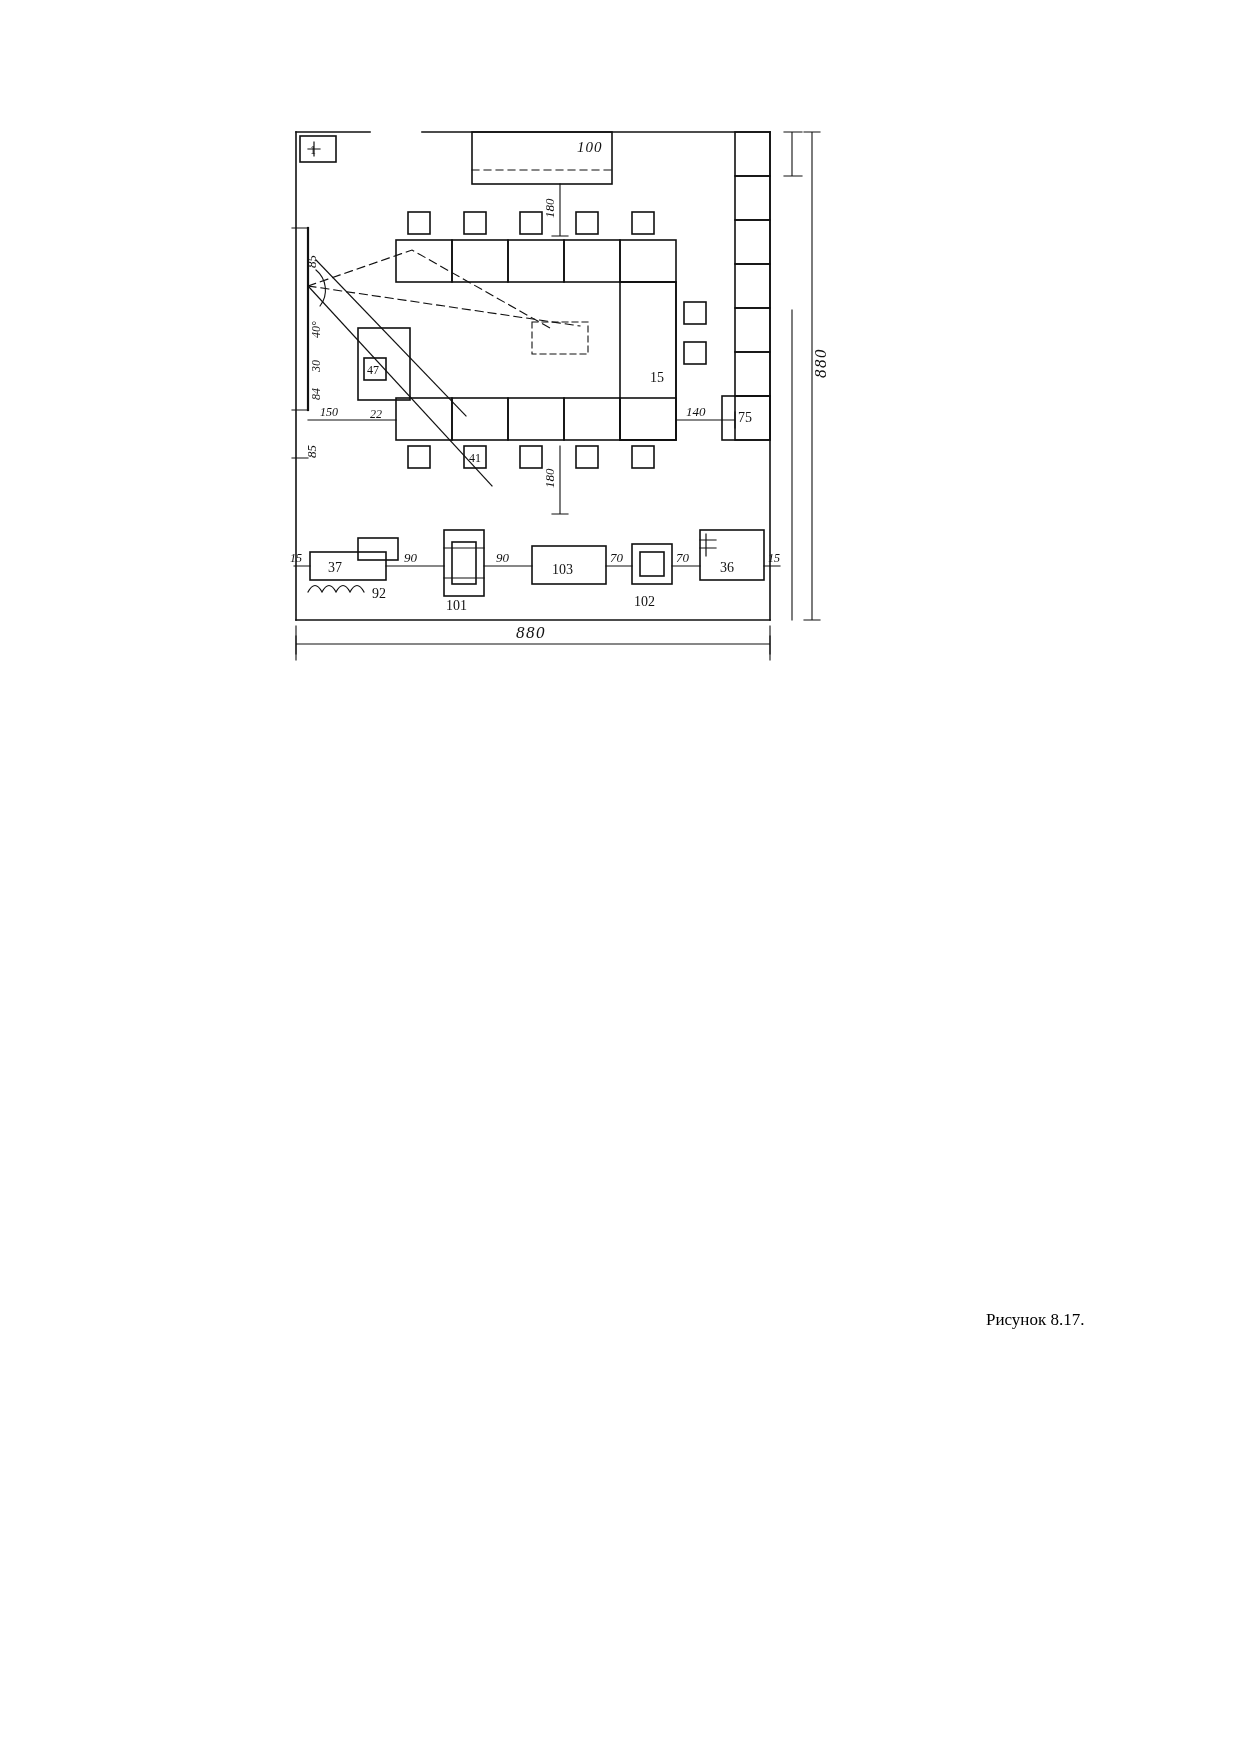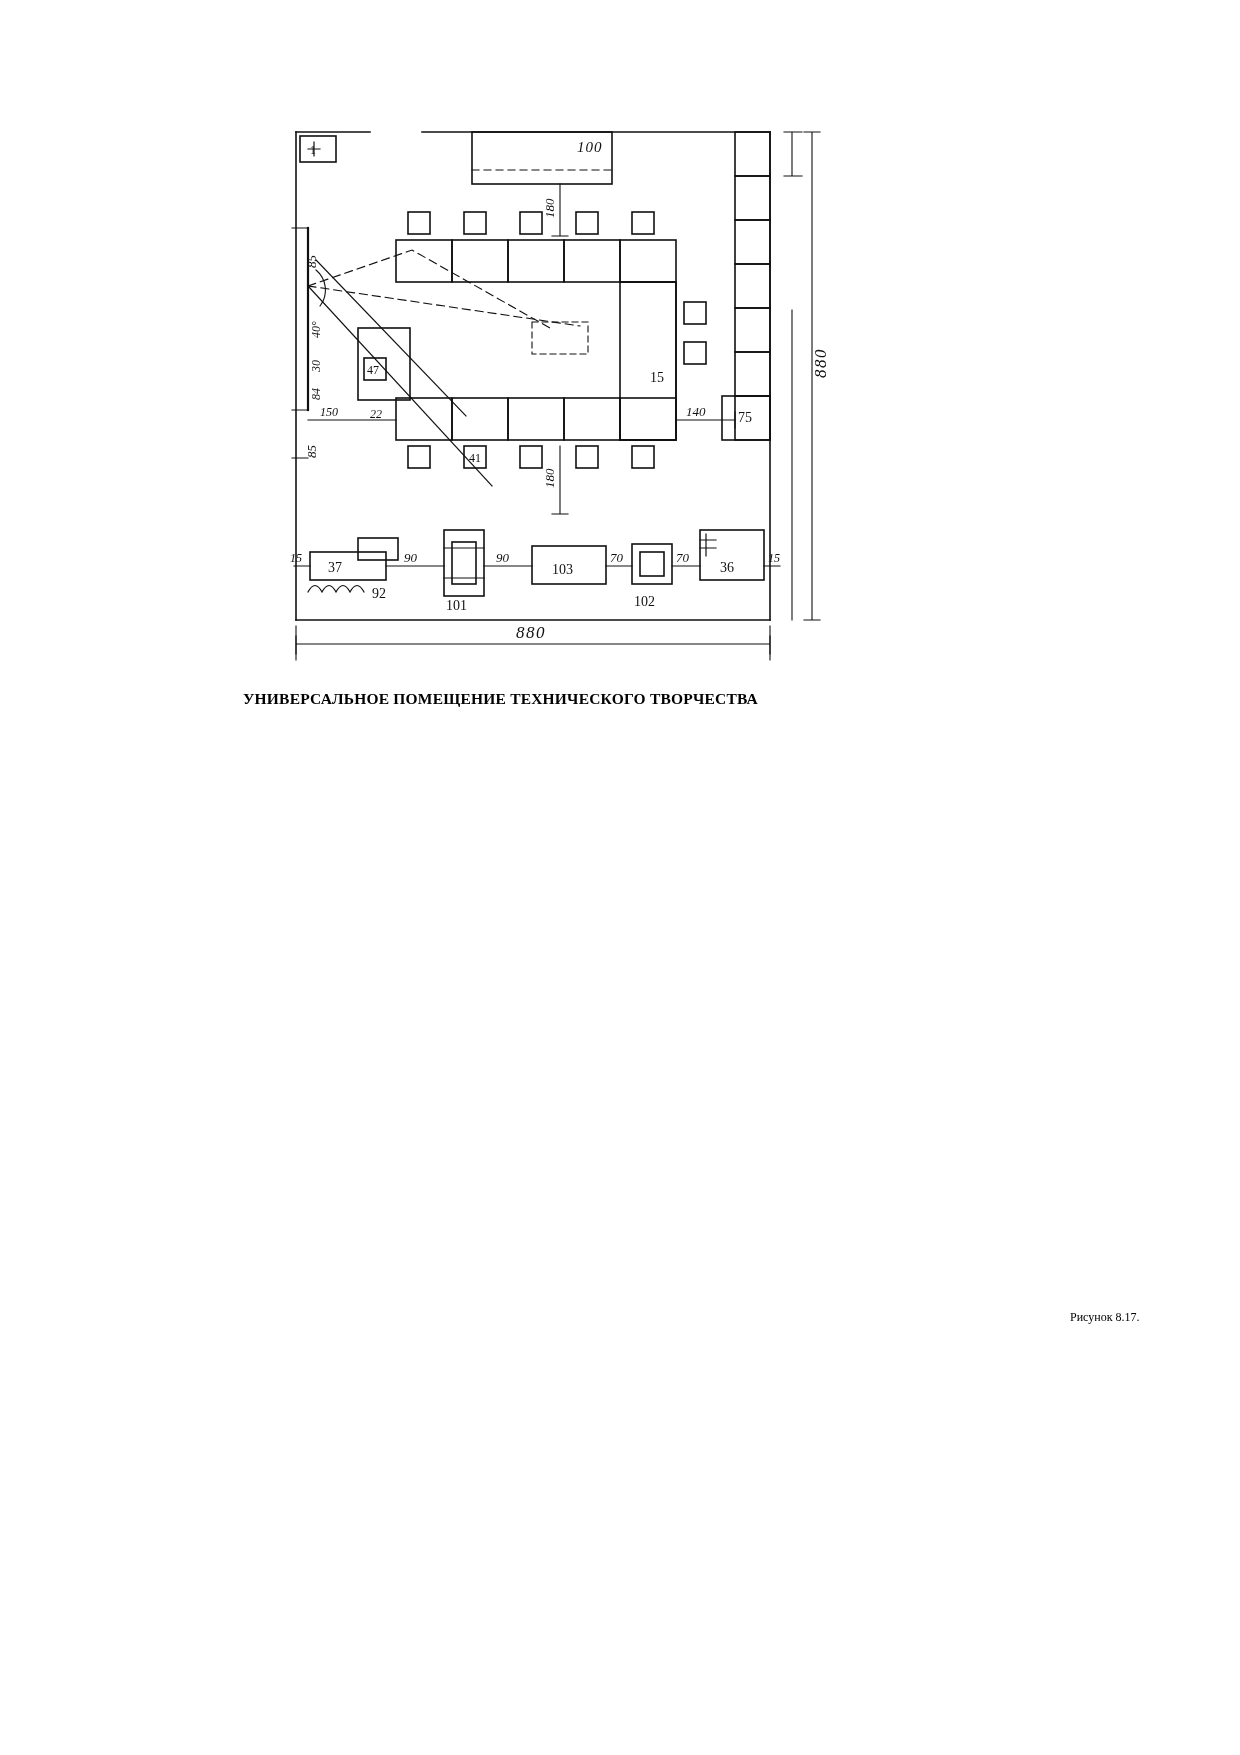--- a/index.html
+++ b/index.html
@@ -40,24 +40,24 @@
     top: 690px;
     width: 720px;
     font-family: "Liberation Serif", serif;
     font-size: 15.5px;
     font-weight: bold;
     letter-spacing: 0.2px;
     color: #000000;
   }
   #figure-number {
     position: absolute;
-    left: 1070px;
+    left: 986px;
     top: 1310px;
     font-family: "Liberation Serif", serif;
-    font-size: 12px;
+    font-size: 17px;
     color: #000000;
   }
 </style>
 </head>
 <body>
 
 <div id="page">
 
   <div id="plan-wrap">
     <svg id="plan-svg" viewBox="0 0 580 570" xmlns="http://www.w3.org/2000/svg">
@@ -259,17 +259,16 @@
 
         <text x="272" y="464" font-size="14">103</text>
 
         <text x="354" y="496" font-size="14">102</text>
 
         <text x="440" y="462" font-size="14">36</text>
       </g>
     </svg>
   </div>
 
-  <div id="caption">УНИВЕРСАЛЬНОЕ ПОМЕЩЕНИЕ ТЕХНИЧЕСКОГО ТВОРЧЕСТВА</div>
 
   <div id="figure-number">Рисунок 8.17.</div>
 
 </div>
 
 </body></html>

